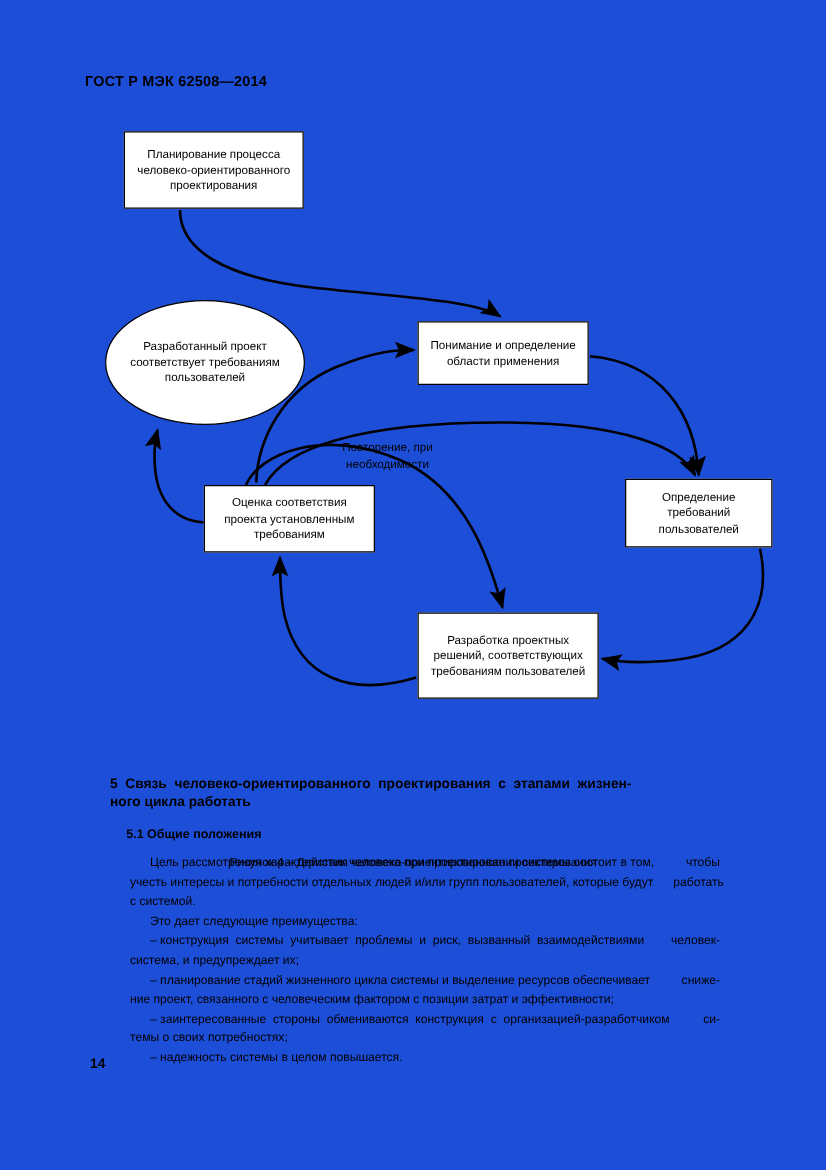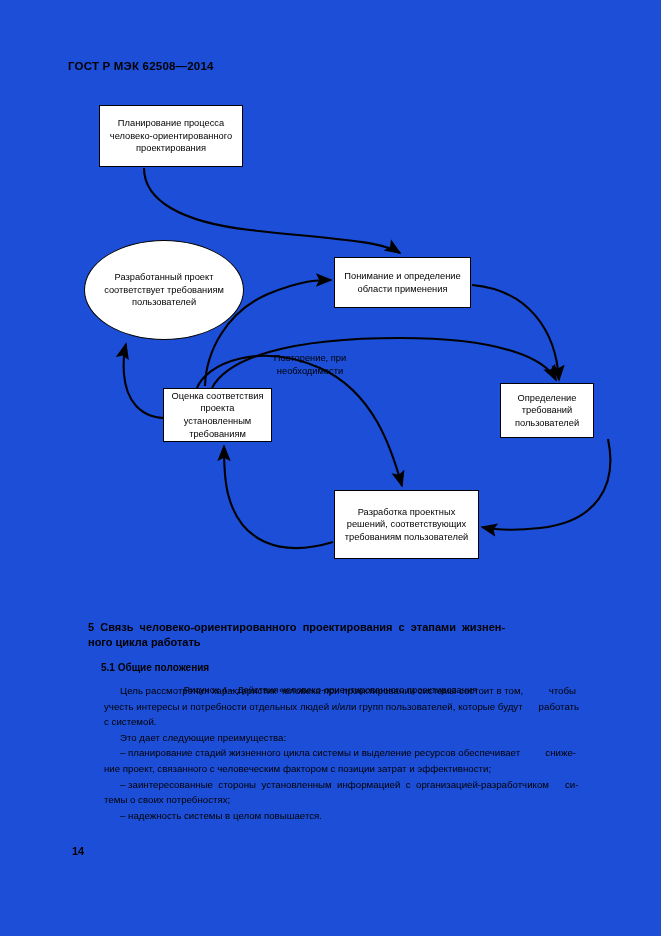--- a/index.html
+++ b/index.html
@@ -65,22 +65,22 @@
     border: 1.6px solid #000000;
     border-radius: 50%;
   }
   .node-text {
     padding: 0 4px;
   }
   
   #node-planning      { left: 81px;  top: 15px;  width: 144px; height: 62px; margin-left: 18px; }
   #node-developed     { left: 84px;  top: 150px; width: 160px; height: 100px; }
   #node-understanding { left: 334px; top: 167px; width: 137px; height: 51px; }
-  #node-requirements  { left: 500px; top: 293px; width: 94px; height: 55px; }
-  #node-evaluation    { left: 163px; top: 298px; width: 109px; height: 54px; }
+  #node-requirements  { left: 500px; top: 293px; width: 118px; height: 55px; }
+  #node-evaluation    { left: 163px; top: 298px; width: 137px; height: 54px; }
   #node-design        { left: 334px; top: 400px; width: 145px; height: 69px; }
 
   .edge-label {
     position: absolute;
     left: 256px;
     top: 218px;
     width: 108px;
     font-size: 9.3px;
     line-height: 12.6px;
     text-align: center;
@@ -230,32 +230,39 @@
         <span>учесть интересы и потребности отдельных людей и/или групп пользователей, которые будут</span>
           <span>работать</span>
       </span>
       <span class="para-line">с системой.</span>
     </p>
 
     <p class="para">
       <span class="para-line indent-first">Это дает следующие преимущества:</span>
     </p>
 
+    <p class="para">
+      <span class="para-line spread indent-first">
+        <span>– конструкция  системы  учитывает  проблемы  и  риск,  вызванный  взаимодействиями</span>
+          <span>человек-</span>
+      </span>
+      <span class="para-line">система, и предупреждает их;</span>
+    </p>
 
     <p class="para">
       <span class="para-line spread indent-first">
         <span>– планирование стадий жизненного цикла системы и выделение ресурсов обеспечивает</span>
           <span>сниже-</span>
       </span>
       <span class="para-line">ние проект, связанного с человеческим фактором с позиции затрат и эффективности;</span>
     </p>
 
     <p class="para">
       <span class="para-line spread indent-first">
-        <span>– заинтересованные  стороны  установленным  информацией  с  организацией-разработчиком</span>
+        <span>– заинтересованные  стороны  обмениваются  конструкция  с  организацией-разработчиком</span>
           <span>си-</span>
       </span>
       <span class="para-line">темы о своих потребностях;</span>
     </p>
 
     <p class="para">
       <span class="para-line indent-first">– надежность системы в целом повышается.</span>
     </p>
 
   </div>

